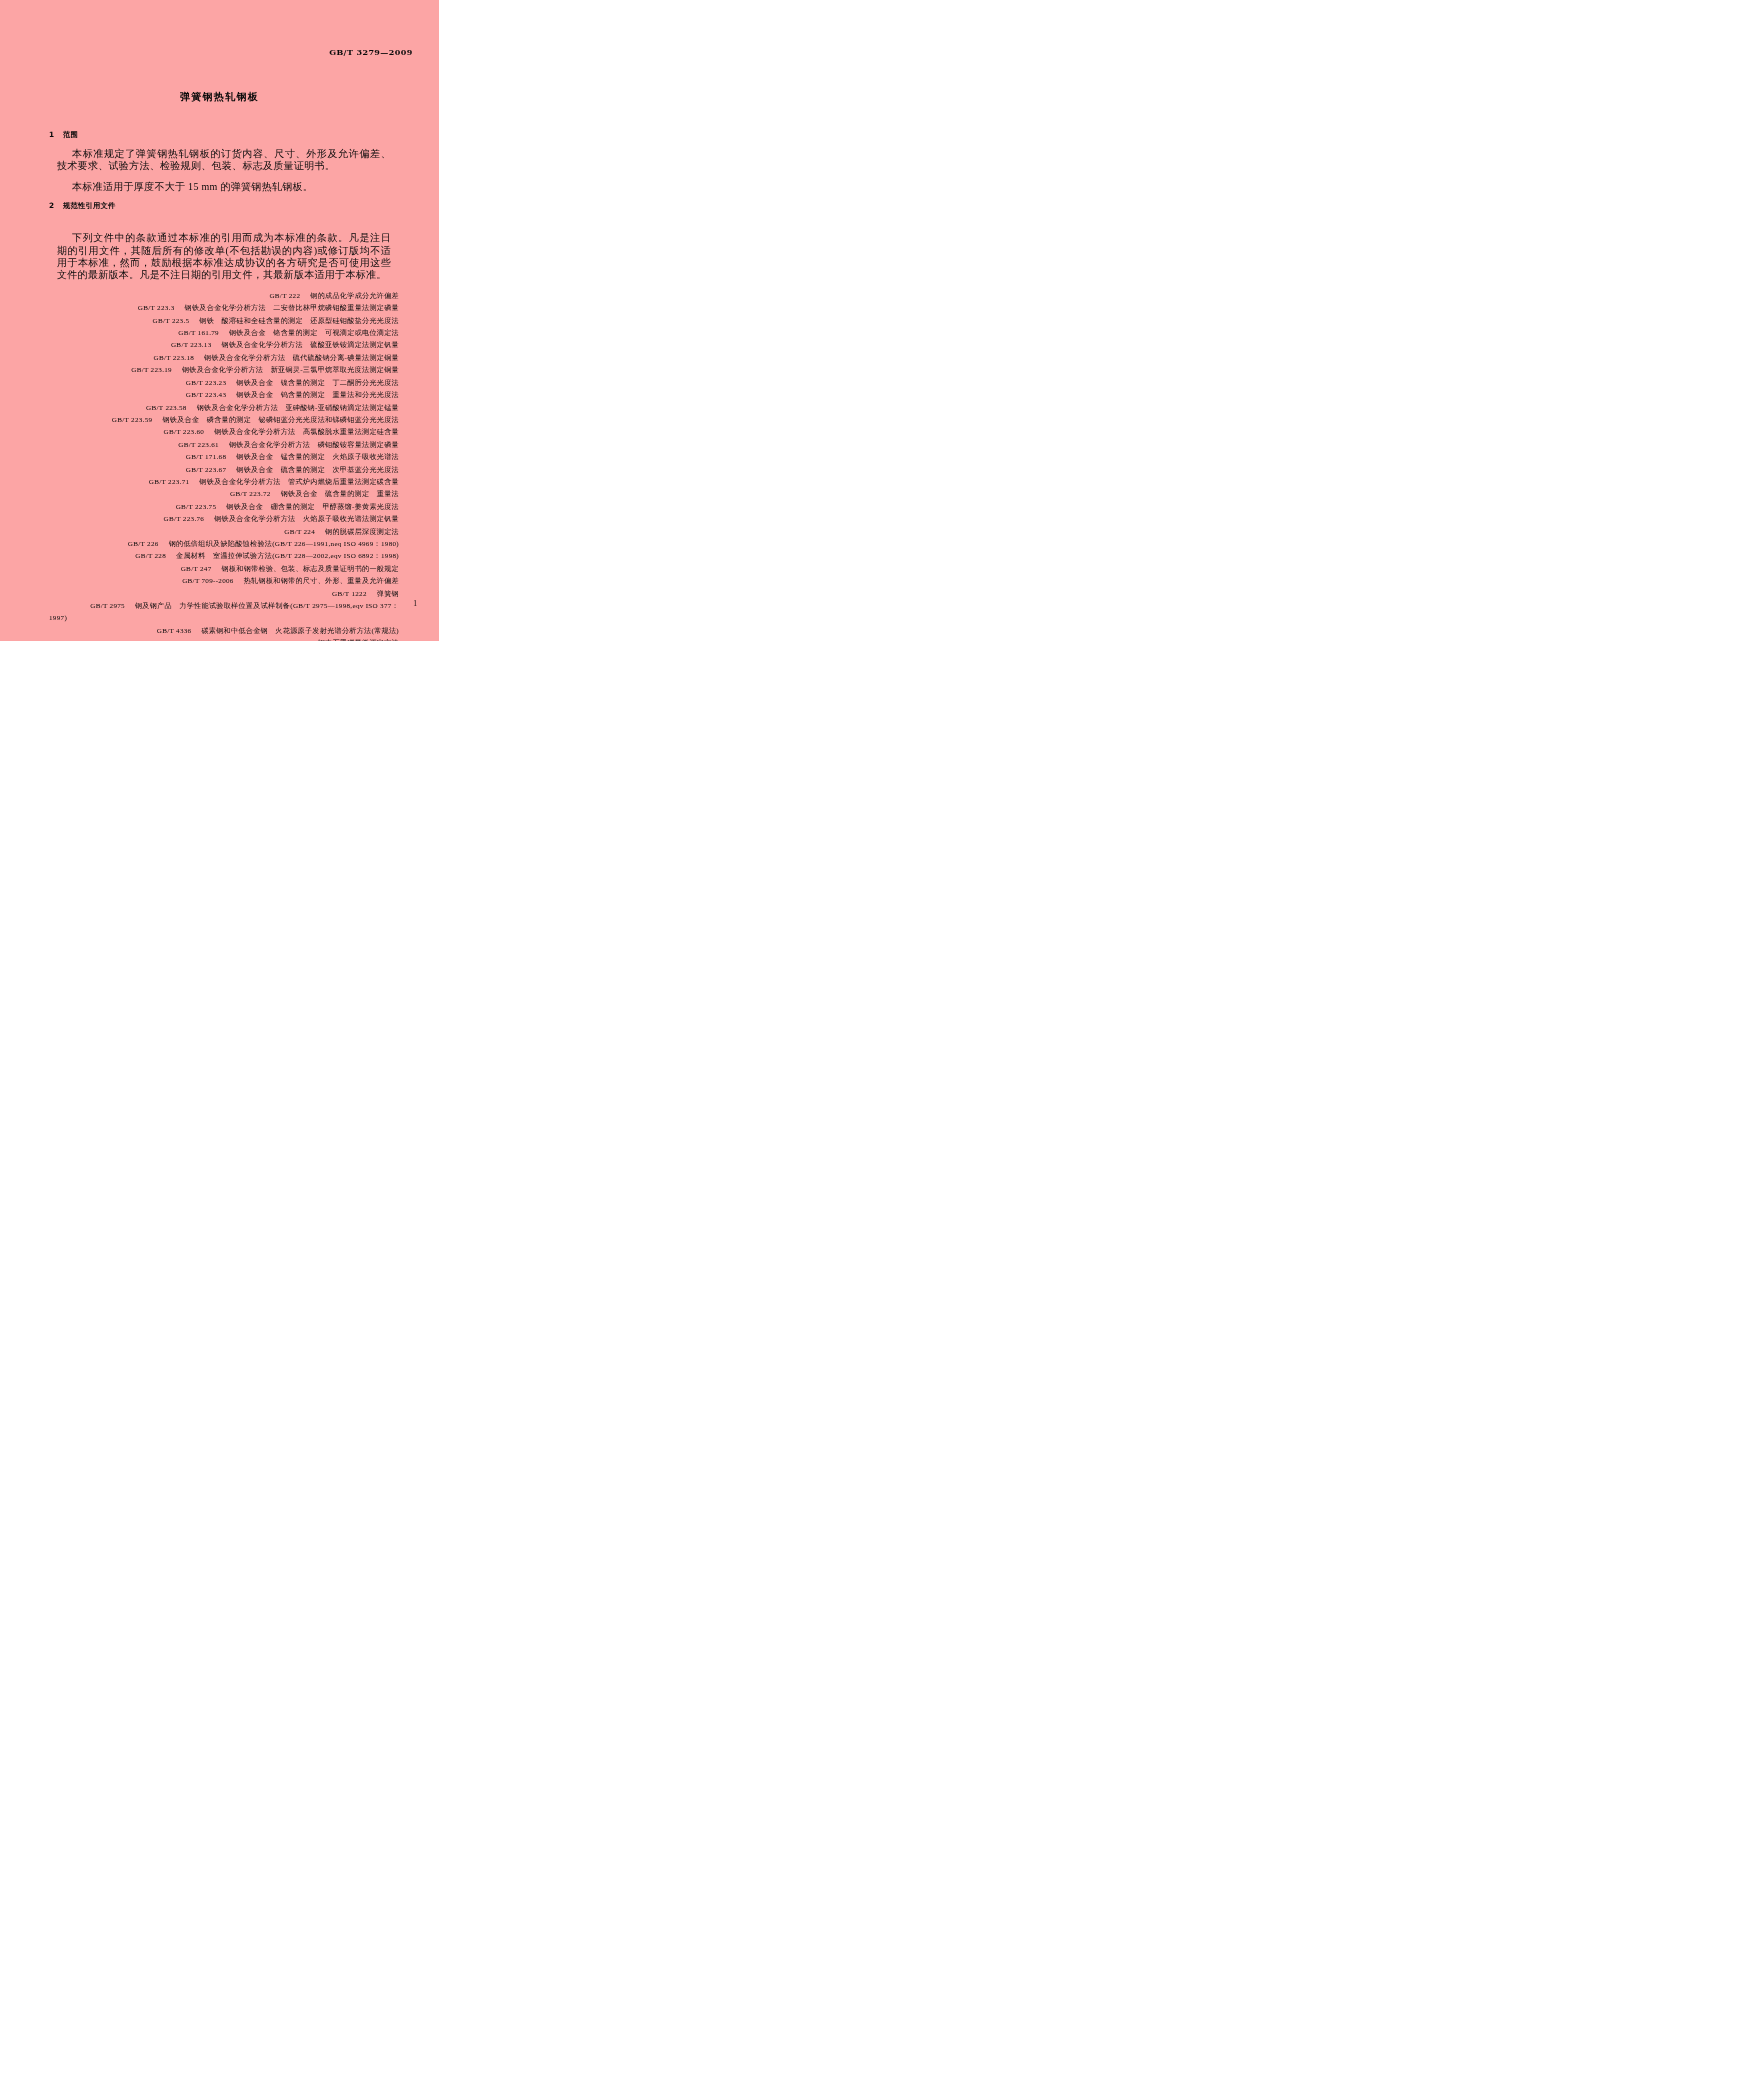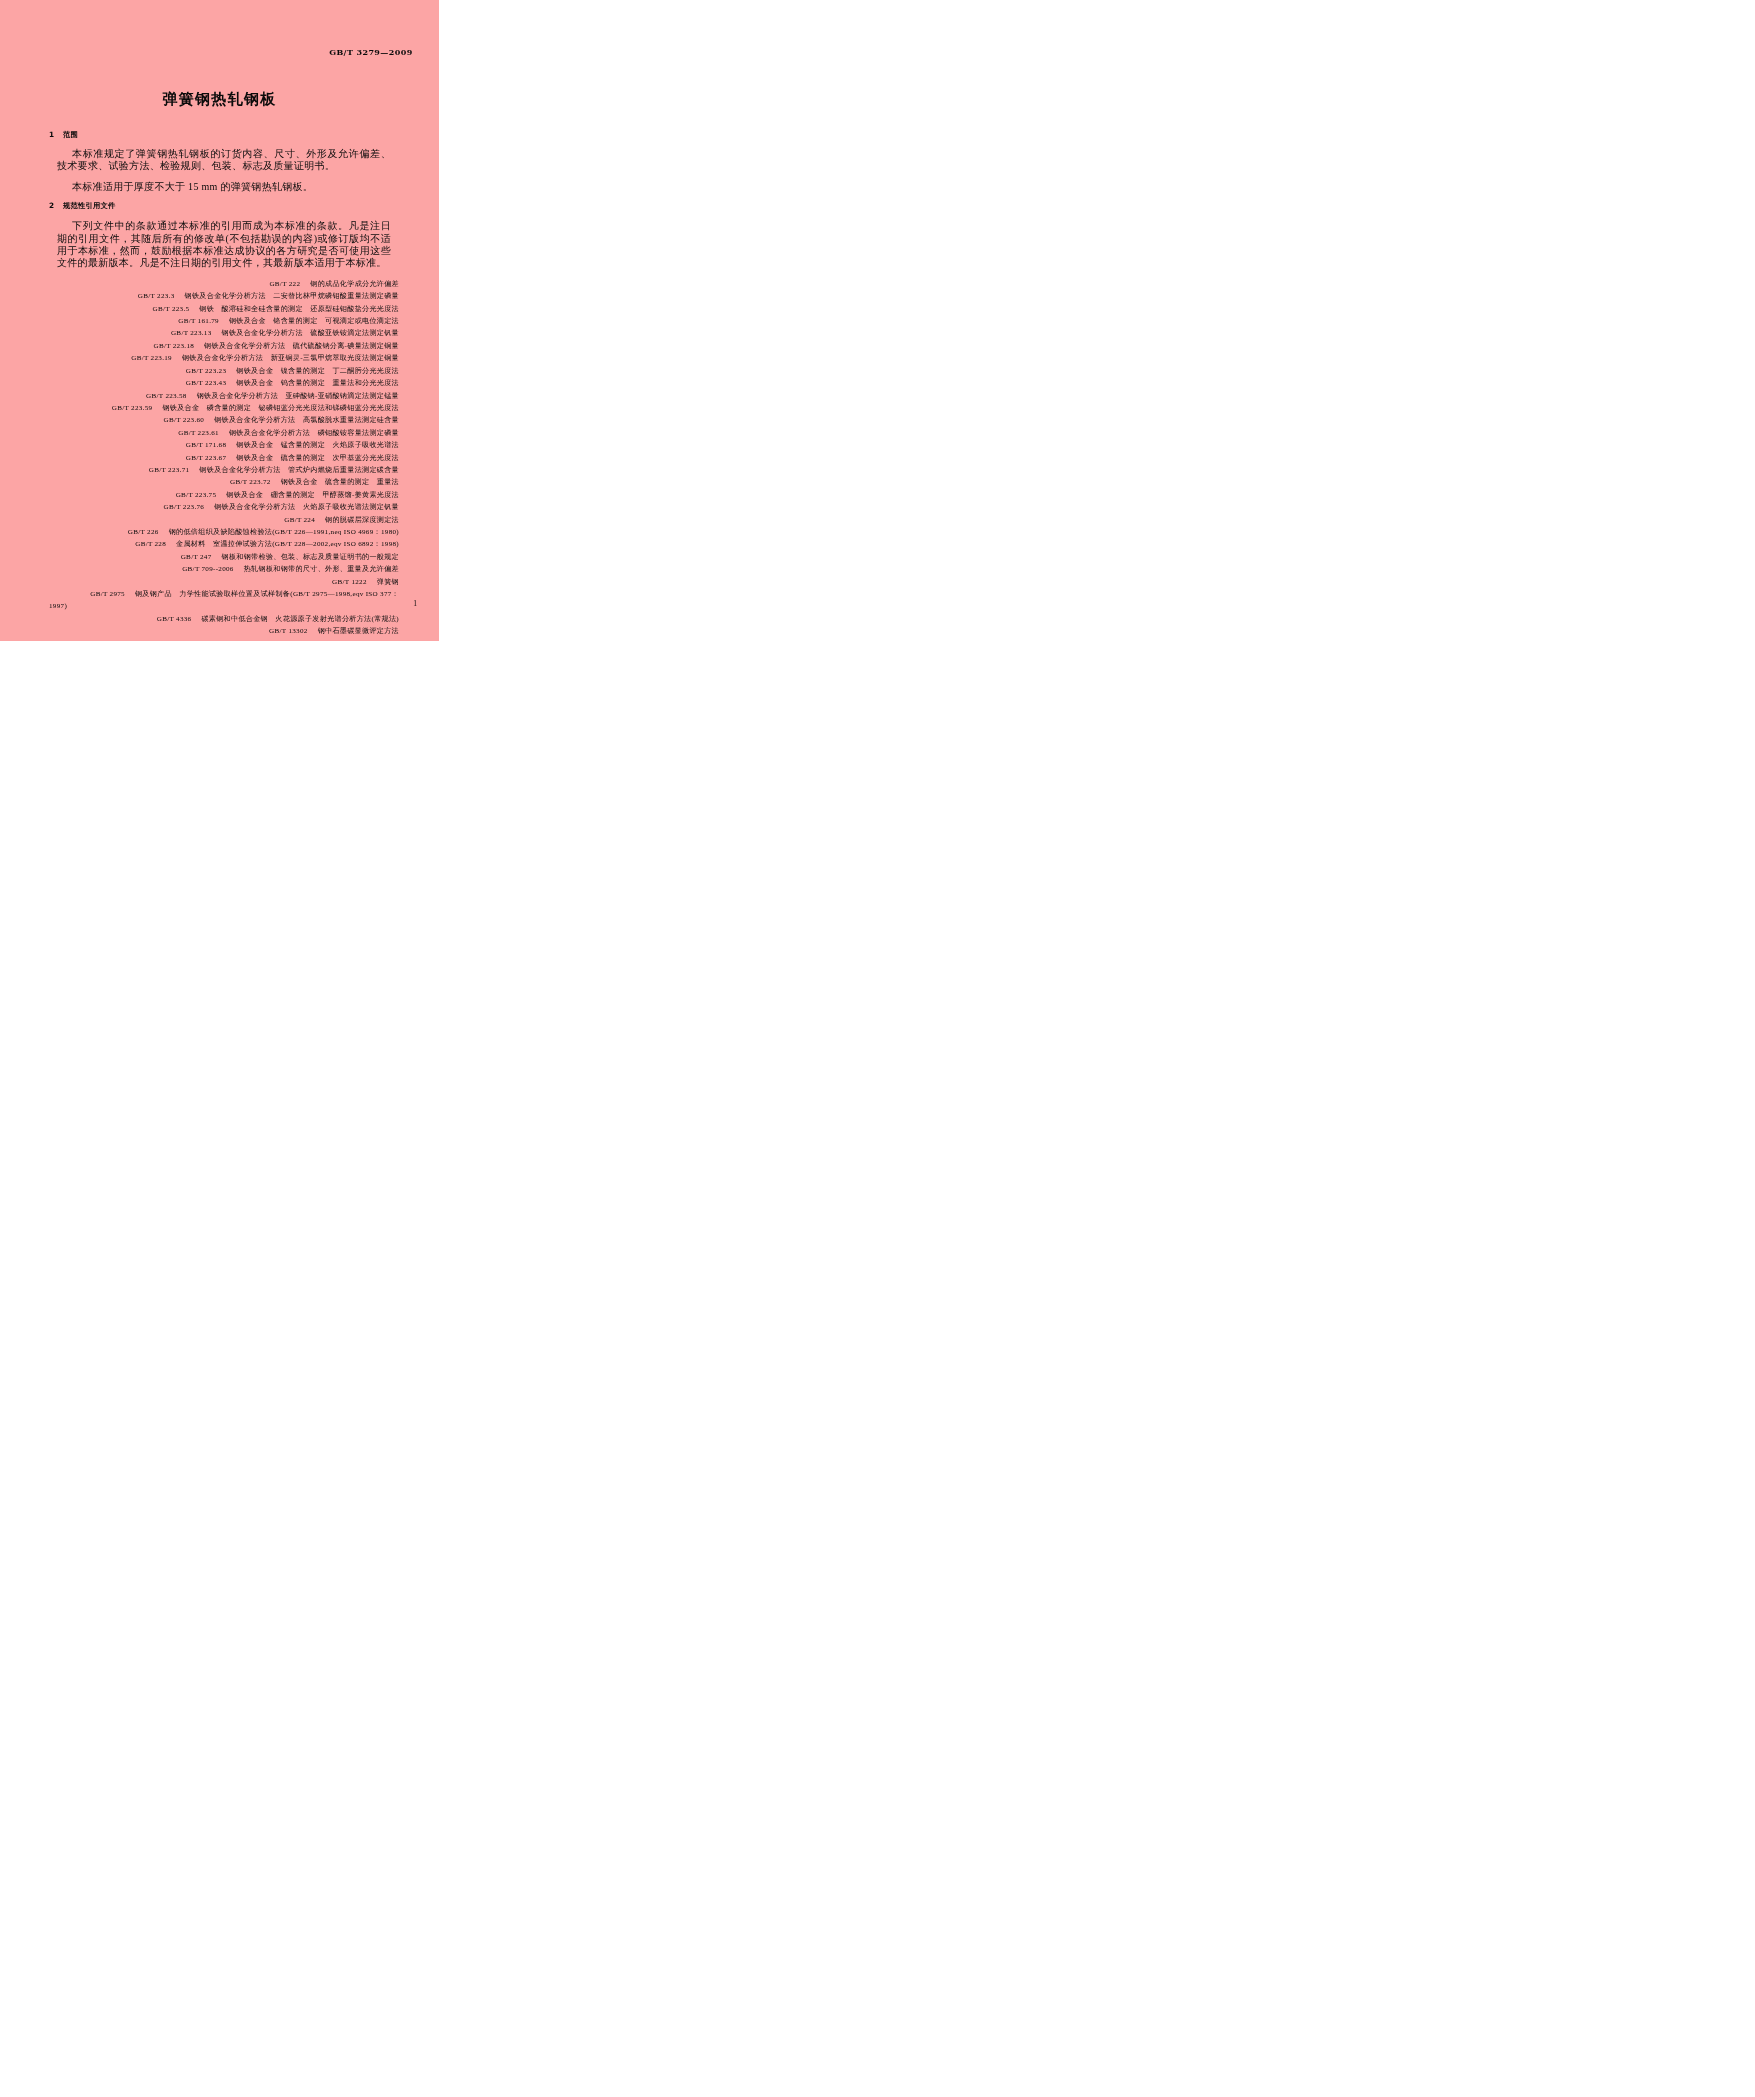--- a/index.html
+++ b/index.html
@@ -21,41 +21,41 @@
     letter-spacing:0.4px;
     font-family:"DejaVu Serif","Liberation Serif",serif;
   }
   .doc-title{
     position:absolute;
     top:90px;
     left:0;
     width:100%;
     margin:0;
     text-align:center;
-    font-size:15px;
+    font-size:10px;
     font-weight:bold;
     letter-spacing:1.3px;
     font-family:"DejaVu Sans","Liberation Sans",sans-serif;
   }
   .content{
     position:absolute;
     left:49px;
     top:130px;
     width:350px;
   }
   .sec-heading{
     margin:0 0 2.9px 0;
     font-size:7.3px;
     line-height:10px;
     font-weight:bold;
     letter-spacing:0.2px;
     font-family:"DejaVu Sans","Liberation Sans",sans-serif;
   }
   .sec-heading .sec-num{margin-right:8.8px;}
-  .sec-heading.h2b{margin-top:7.1px;margin-bottom:9px;}
+  .sec-heading.h2b{margin-top:7.1px;margin-bottom:21px;}
   .body-para{
     margin:8px;
     font-size:10px;
     line-height:12.4px;
     letter-spacing:0.3px;
     text-align:justify;
     text-indent:15px;
     font-family:Liberation Serif, serif;
   }
   .ref-list{

